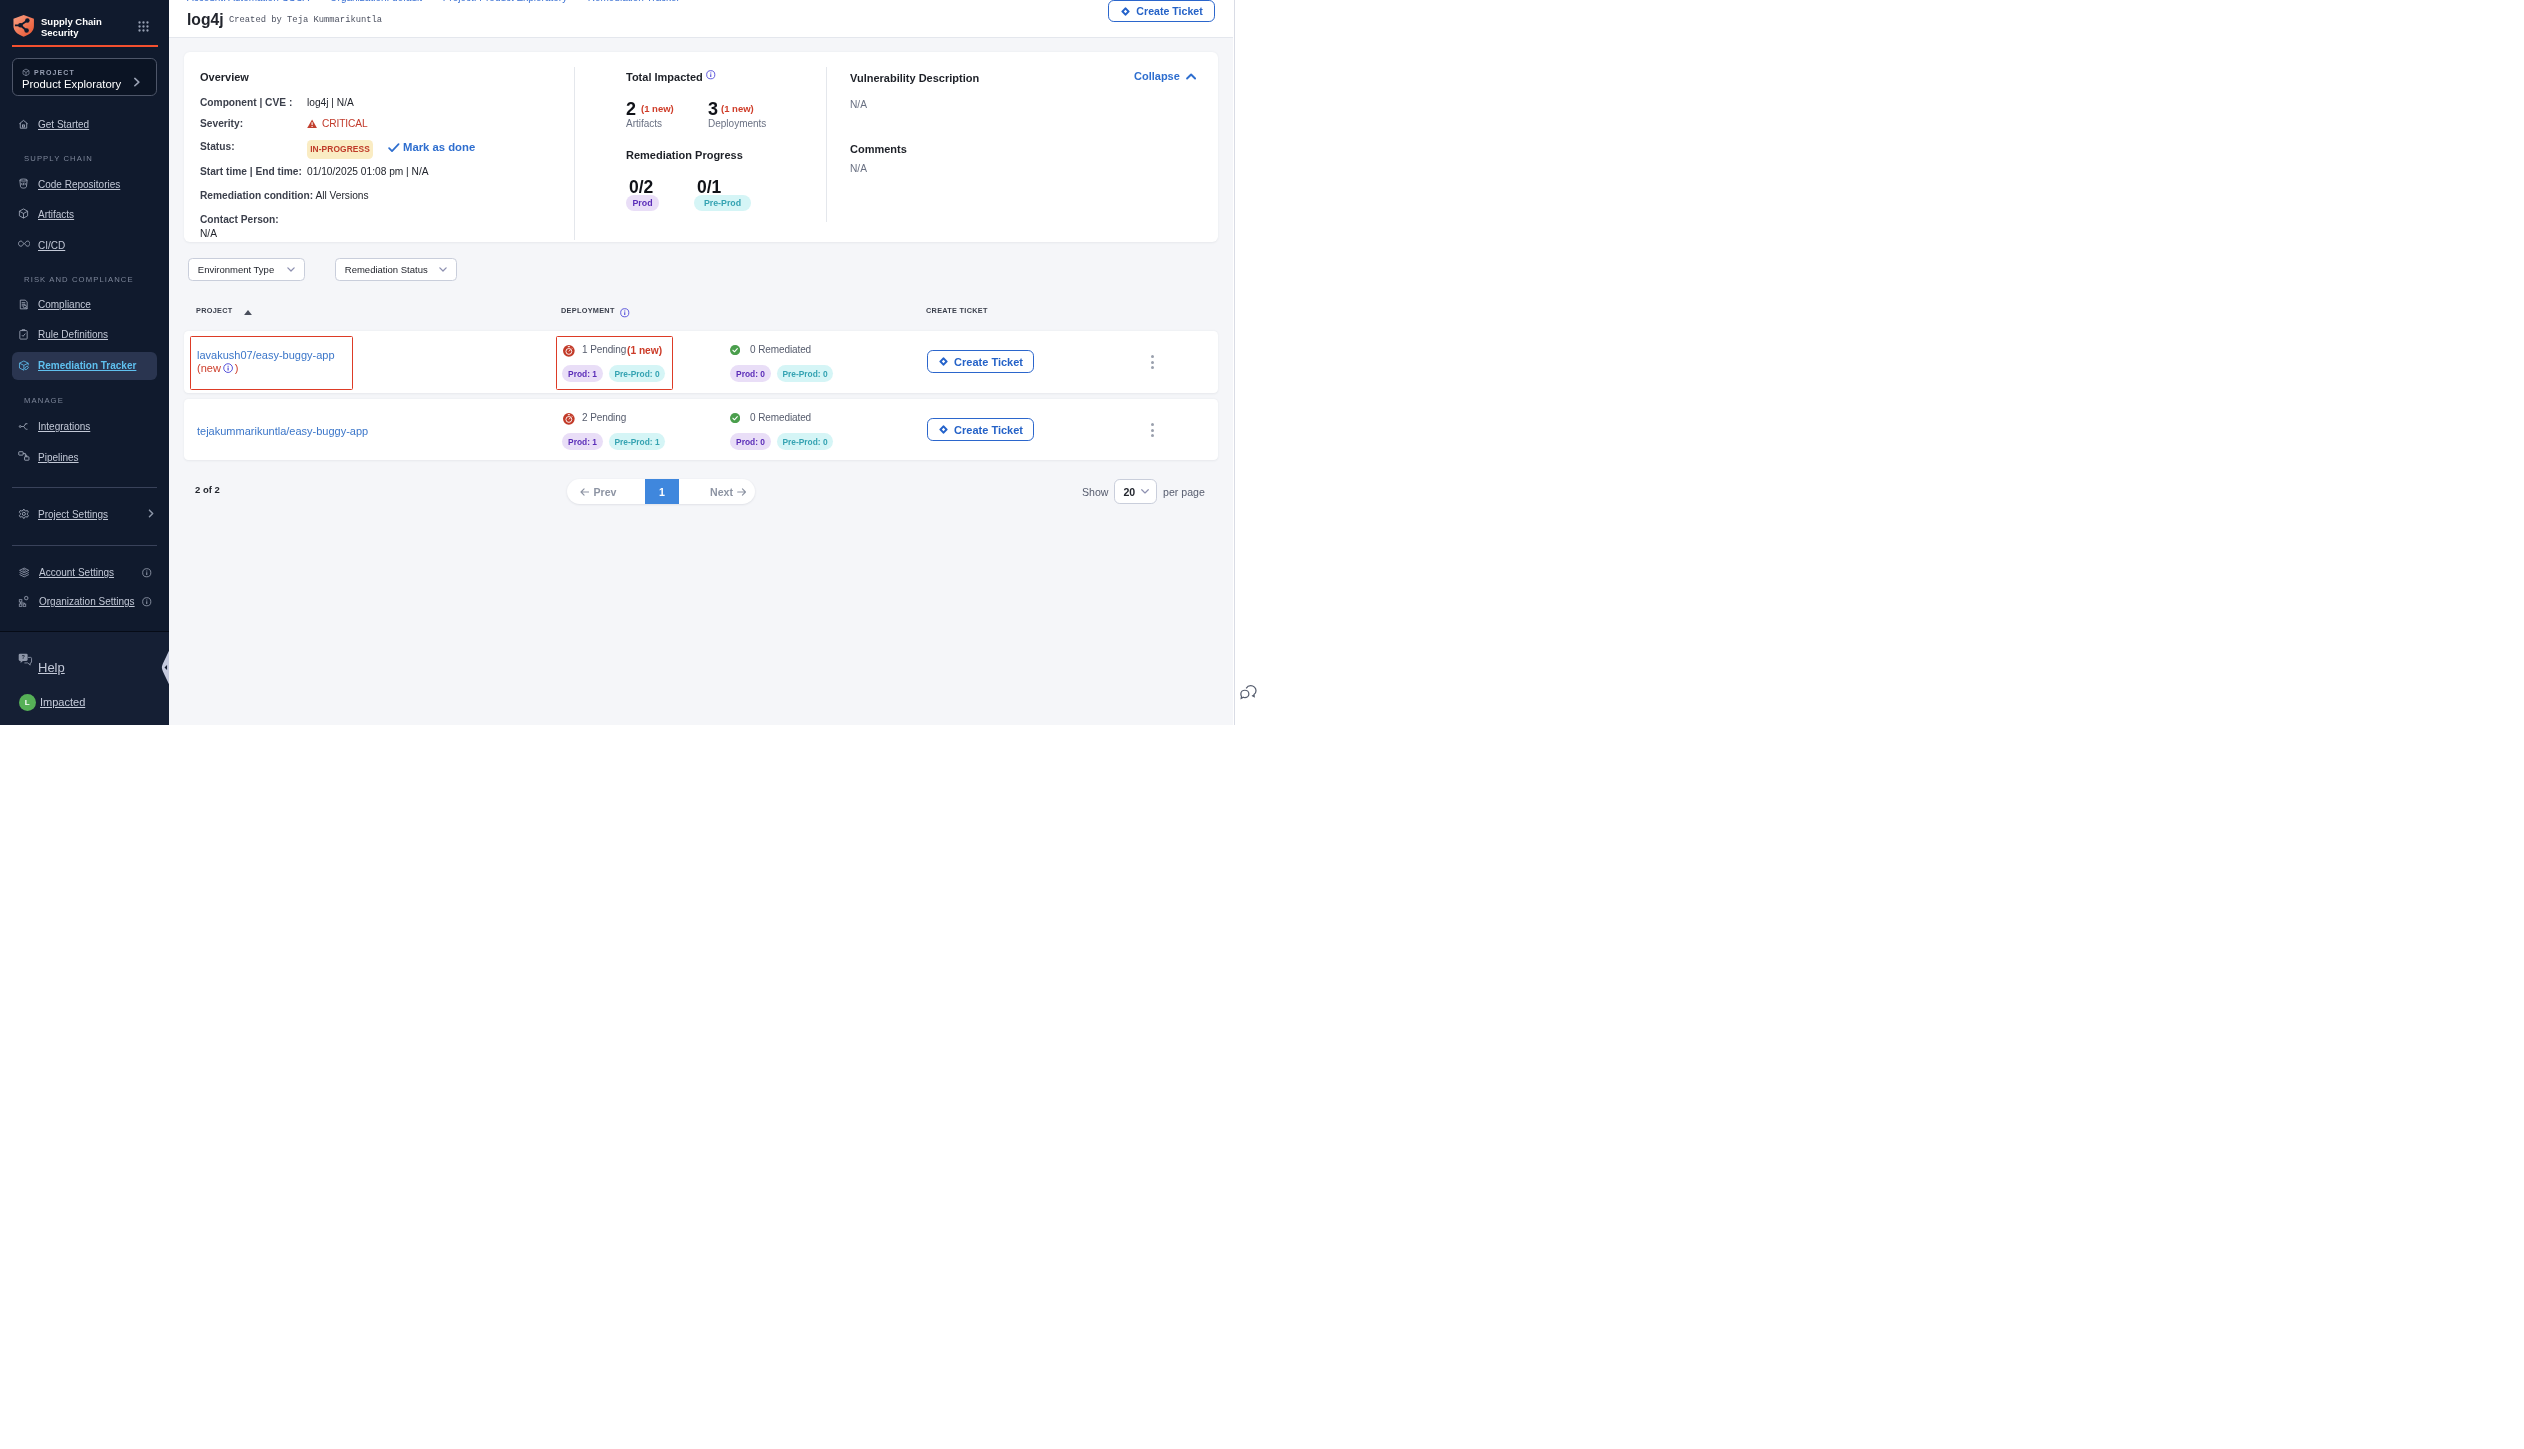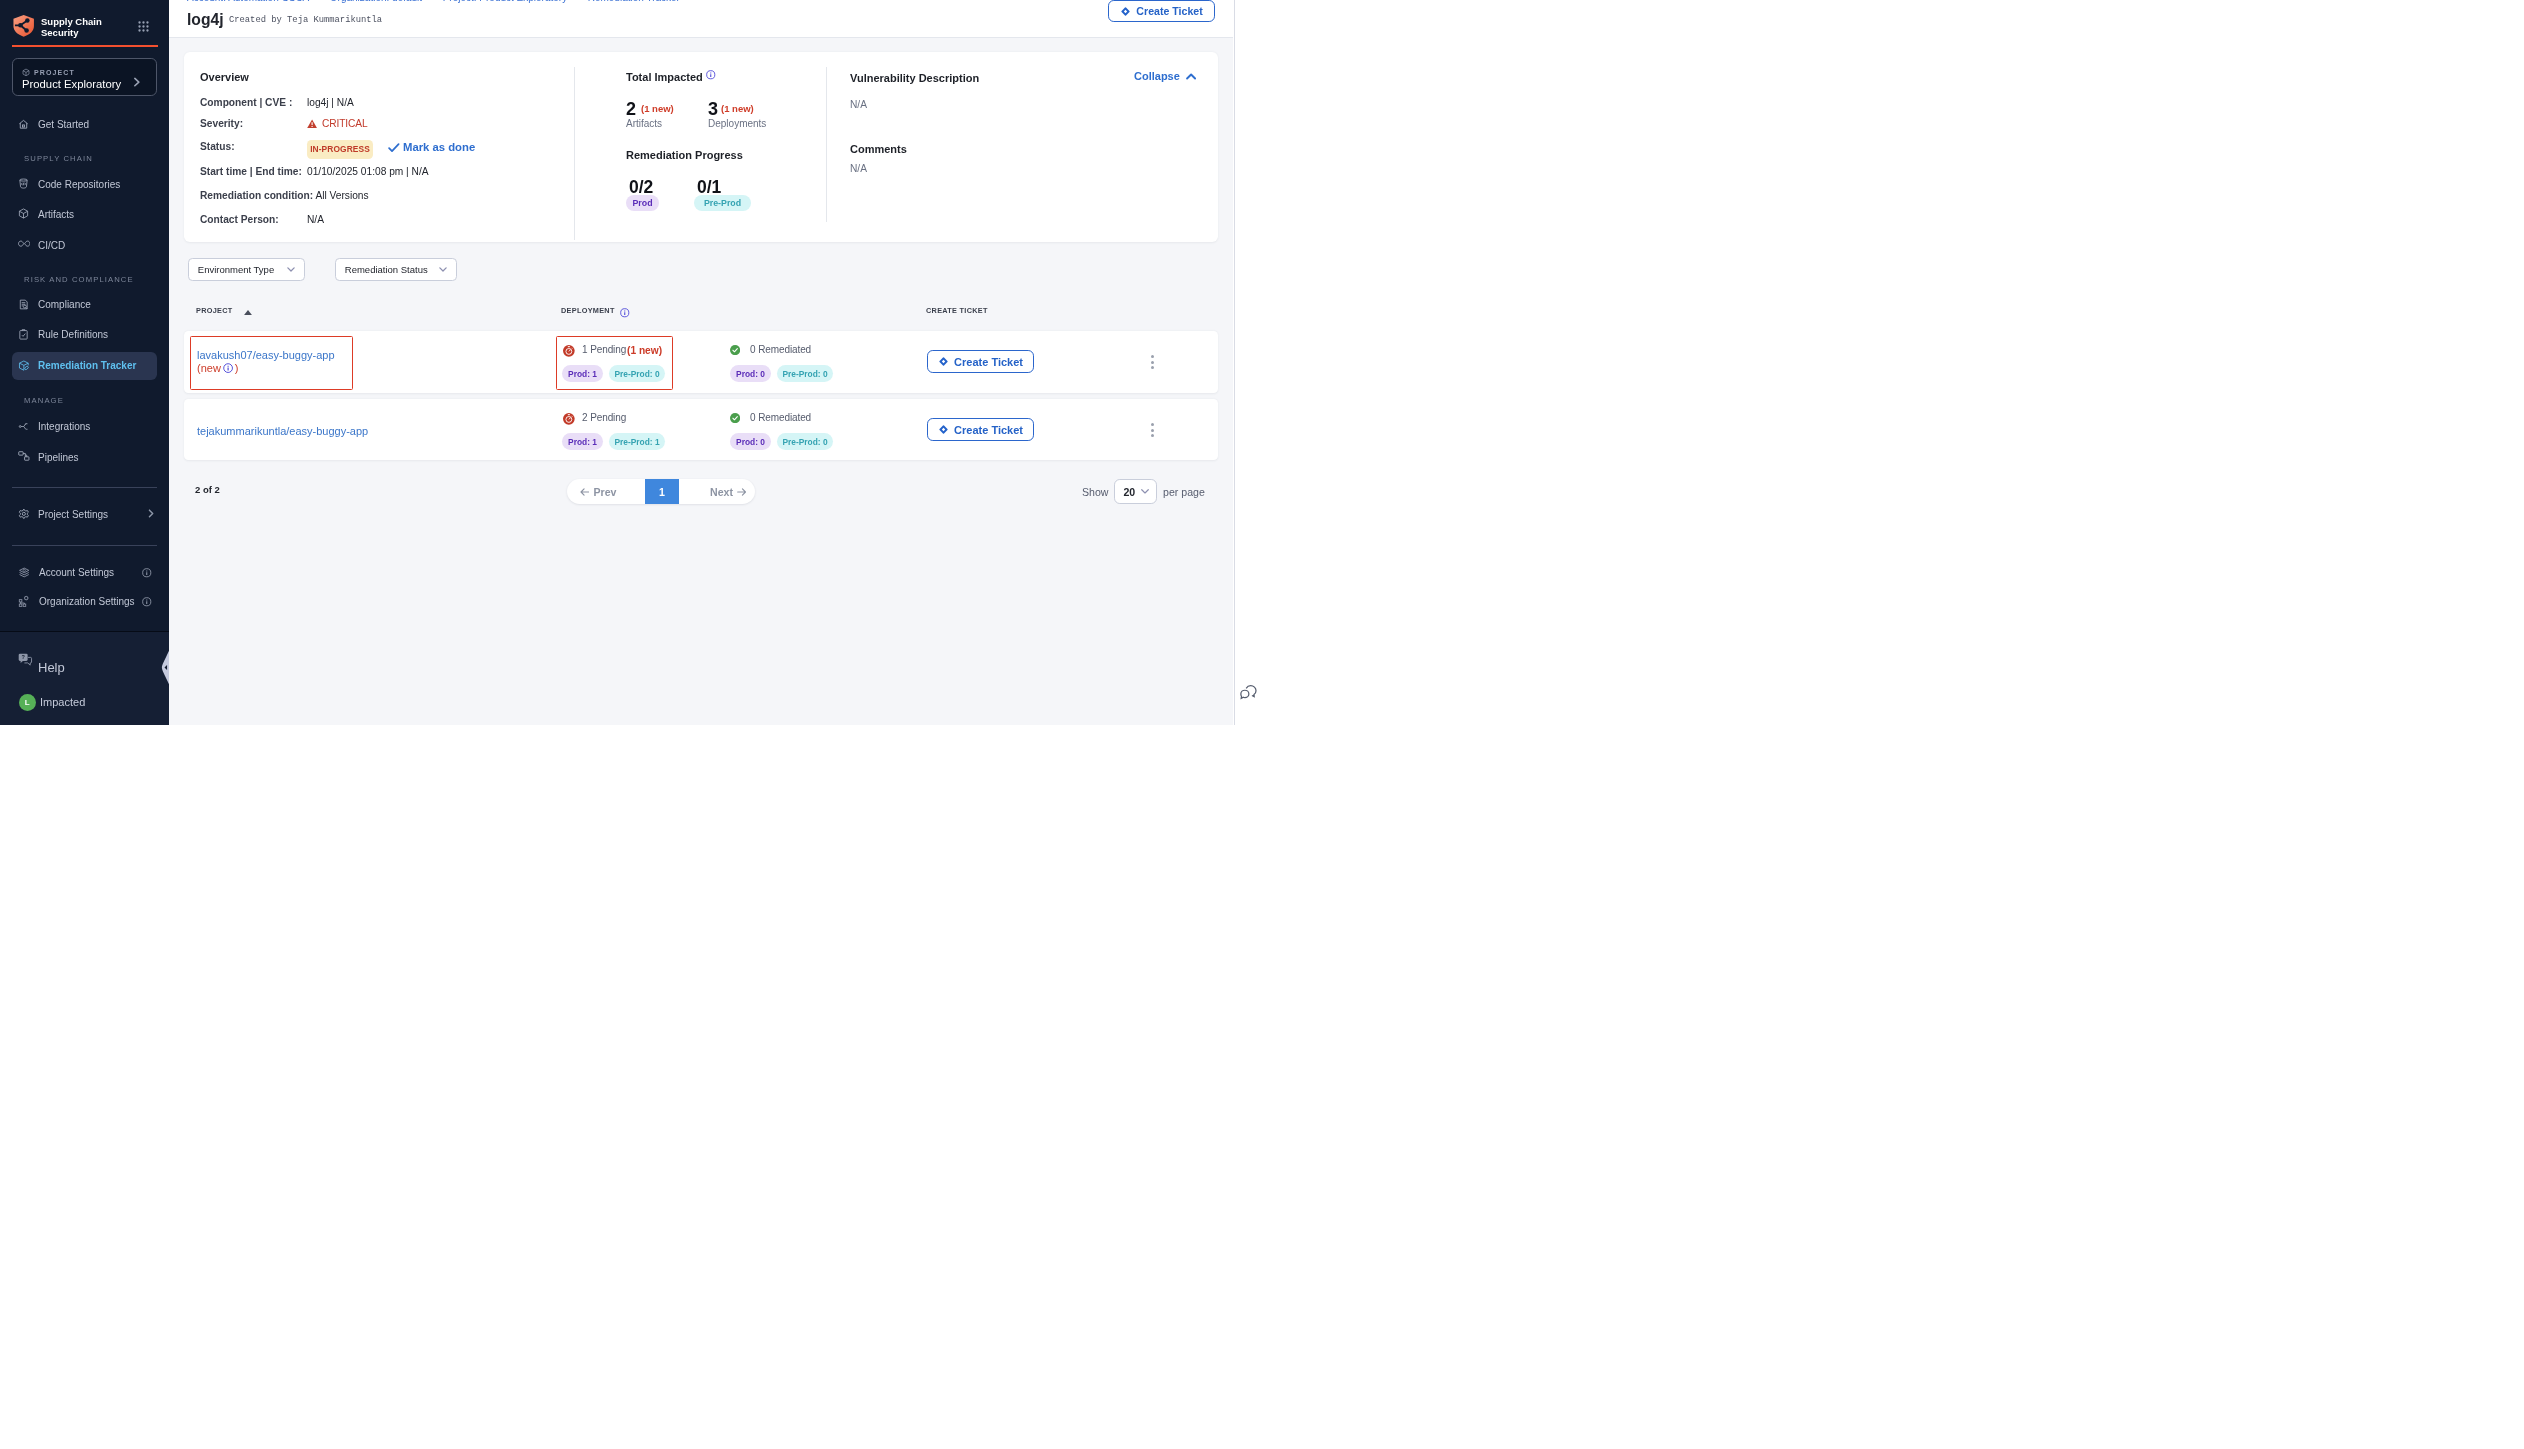--- a/index.html
+++ b/index.html
@@ -56,21 +56,21 @@
 .kebab { position:absolute; width:3.7px; }
 .kebab i { position:absolute; width:3.3px; height:3.3px; border-radius:50%; background:#9aa0ad; left:0; }
 
 
 #pagepill { left:567px; top:479px; width:188px; height:25px; background:#fff; border-radius:12.8px; box-shadow:0 0.7px 2.2px rgba(40,50,70,0.12); display:flex; align-items:center; overflow:hidden;gap:16px; }
 .pgray { color:#8d94a3; font-weight:700; font-size:10.6px; }
 
 
 #sidebar { left:0; top:0; width:184px; height:725px; background:#101a2d; }
 #sb-bottom { position:absolute; left:0; top:631px; width:169px; height:94px; background:#151f34; border-top:1.5px solid #060b16; }
-.sbtxt { position:absolute; font-size:10px; color:#c2c8d6; line-height:13px; }
+.sbtxt { position:absolute; font-size:10px; color:#c2c8d6; line-height:13px;text-decoration:underline; }
 .sbhead { position:absolute; font-size:7.7px; letter-spacing:1.1px; color:#7d8699; font-weight:400; }
 .sbicon { position:absolute; left:18px; }
 #active { position:absolute; left:12px; top:352px; width:145px; height:28px; background:#2a3550; border-radius:5.8px; }
 .sbdiv { position:absolute; left:11.7px; width:145px; height:0.7px; background:#39425a; }
 </style>
 </head>
 <body>
 <div id="page">
 
   <div id="sidebar" class="abs">
@@ -271,21 +271,21 @@
     </svg>
   <div class="abs blue-link" style="left:403px; top:140px; font-size:11.3px; line-height:14.6px;">Mark as done</div>
   <div class="row" style="left:200px; top:165px;">
       <span class="lbl">Start time | End time:</span>
       <span class="val">01/10/2025 01:08 pm | N/A</span>
     </div>
   <div class="row" style="left:200px; top:189px;">
       <span class="lbl" style="min-width:0; margin-right:2.2px;">Remediation condition:</span>
       <span class="val">All Versions</span>
     </div>
-  <div class="row" style="left:200px; top:213px;">
+  <div class="row" style="left:200px; top:213px;flex-direction:column;">
       <span class="lbl">Contact Person:</span>
       <span class="val">N/A</span>
     </div>
   <div class="vline" style="left:574px; top:67px; height:173px;"></div>
 
   <div class="abs h17" style="left:626px; top:70px;">Total Impacted</div>
   <svg class="abs" style="left:706px; top:70px" width="9.5" height="9.5" viewBox="0 0 14 14" fill="none" stroke="#4c47d8" stroke-width="1.3">
       <circle cx="7" cy="7" r="6"></circle>
       <path d="M7 6.2 V10.2 M7 3.8 V5" stroke-width="1.6"></path>
     </svg>

